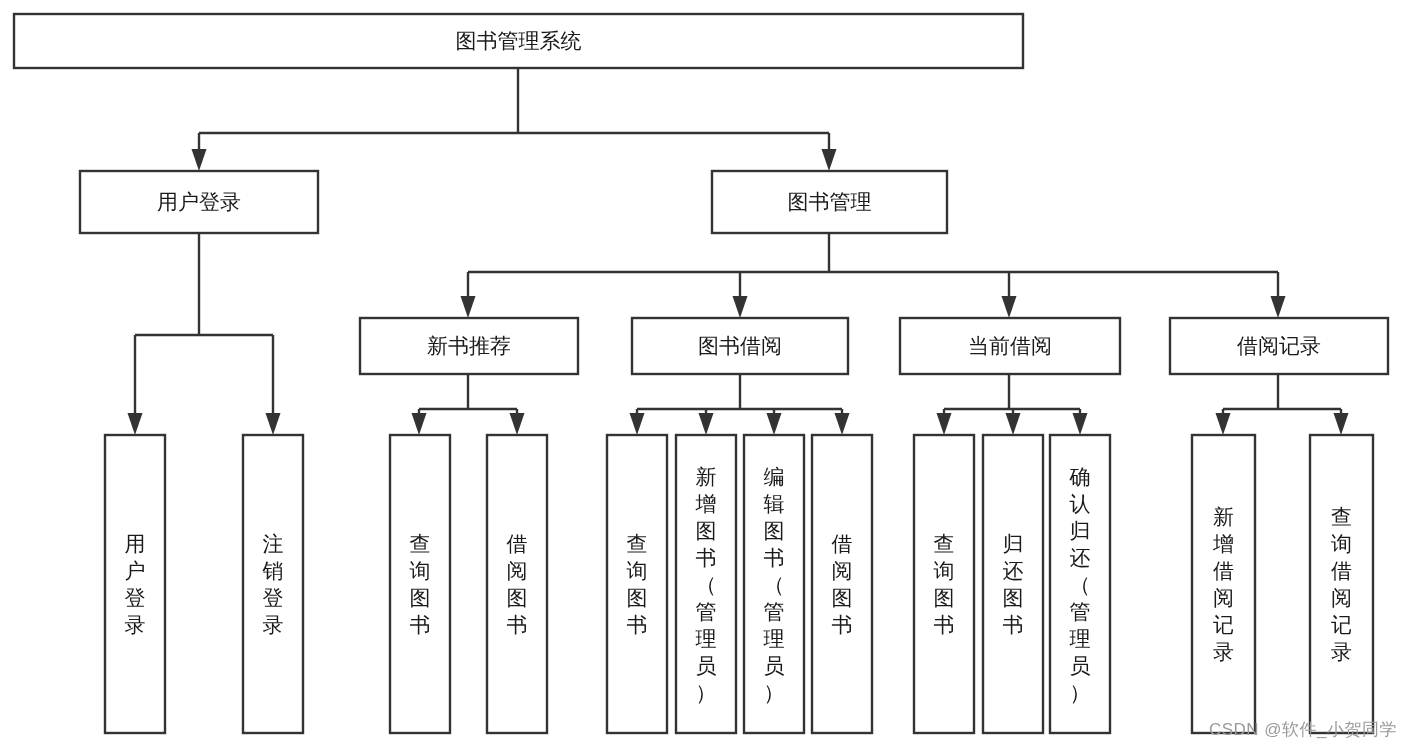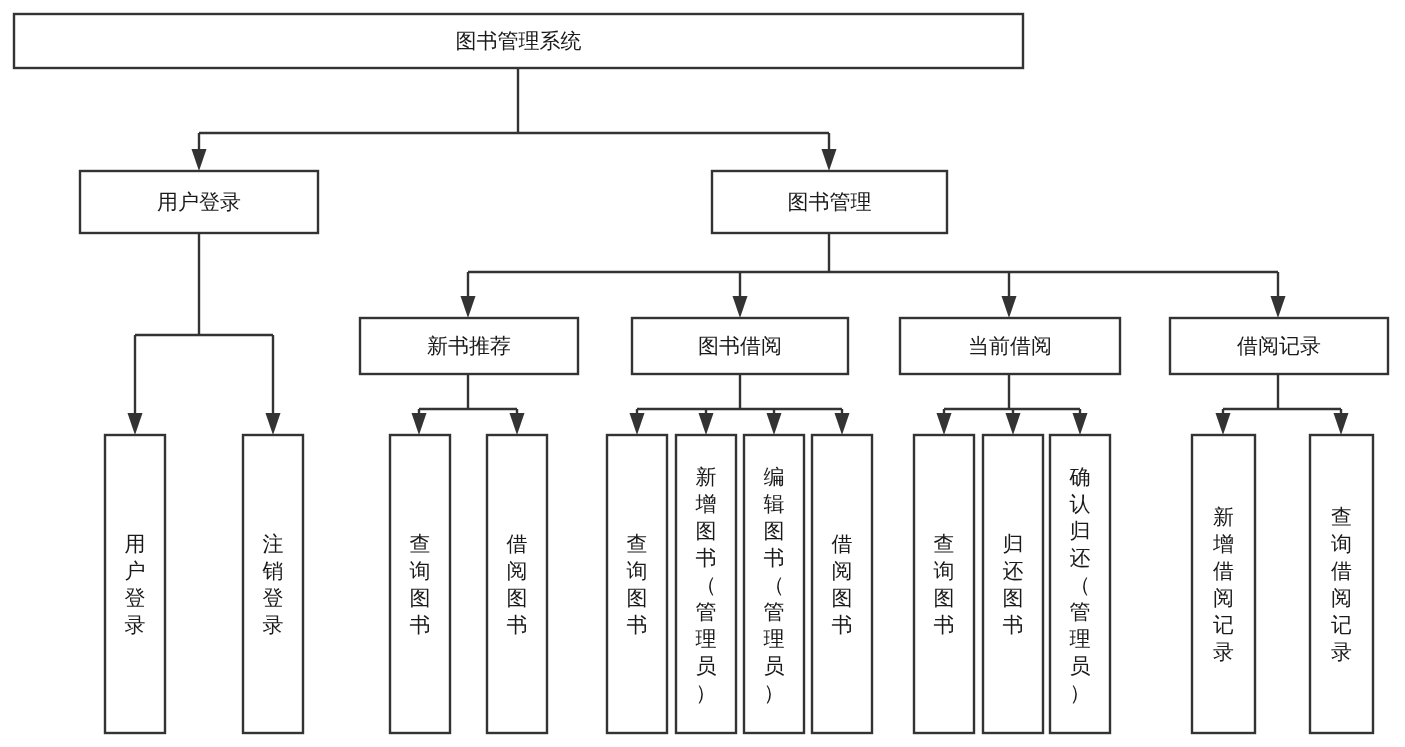--- a/index.html
+++ b/index.html
@@ -269,13 +269,14 @@
         <g>
           <rect x="1192" y="435" width="63" height="298" class="node-box"></rect>
           <text x="1223.5" class="node-label-v"><tspan x="1223.5" y="524.06">新</tspan><tspan x="1223.5" y="551.06">增</tspan><tspan x="1223.5" y="578.06">借</tspan><tspan x="1223.5" y="605.06">阅</tspan><tspan x="1223.5" y="632.06">记</tspan><tspan x="1223.5" y="659.06">录</tspan></text>
         </g>
         <g>
           <rect x="1310" y="435" width="63" height="298" class="node-box"></rect>
           <text x="1341.5" class="node-label-v"><tspan x="1341.5" y="524.06">查</tspan><tspan x="1341.5" y="551.06">询</tspan><tspan x="1341.5" y="578.06">借</tspan><tspan x="1341.5" y="605.06">阅</tspan><tspan x="1341.5" y="632.06">记</tspan><tspan x="1341.5" y="659.06">录</tspan></text>
         </g>
       </g>
   </svg>
+  <div class="watermark">CSDN @软件_小贺同学</div>
 </div>
 
 </body></html>

